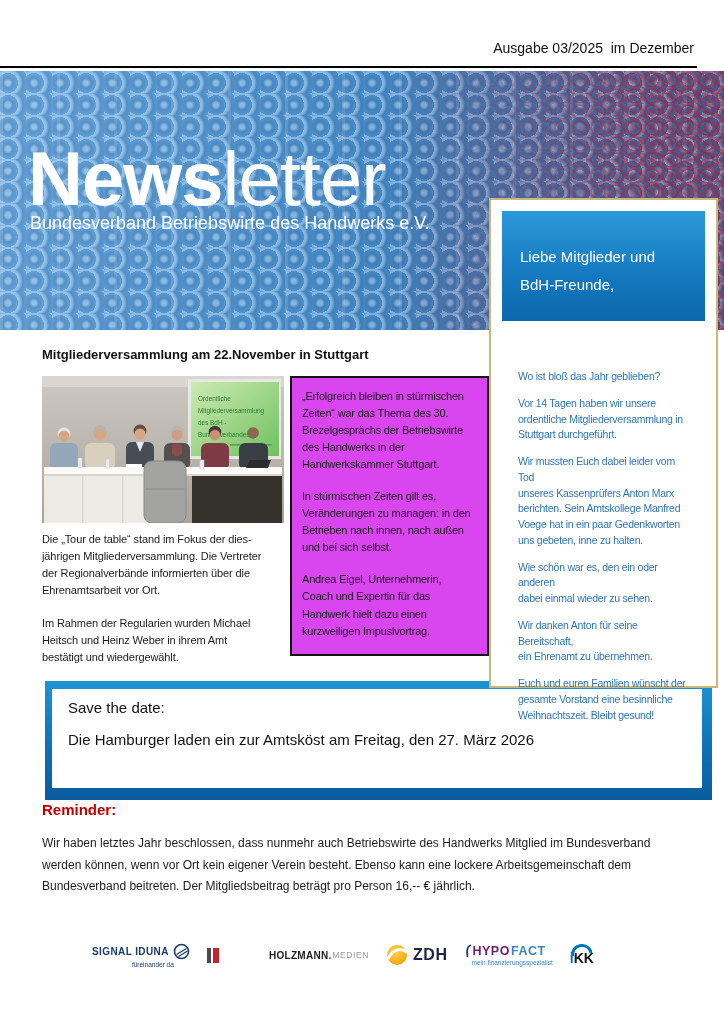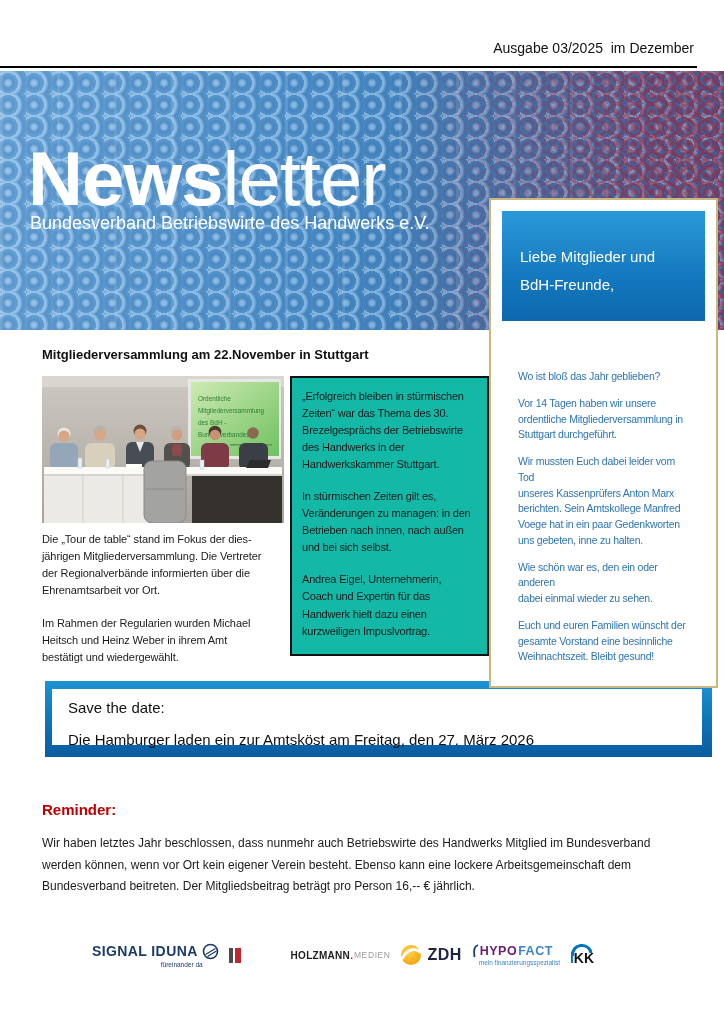--- a/index.html
+++ b/index.html
@@ -47,48 +47,48 @@
   .sb-body p{
     margin:11px 0 0 0;font-size:10.5px;line-height:1.5;letter-spacing:-0.25px;
     color:#2E74B5;white-space:pre-line;
   }
   
   .main-heading{position:absolute;left:42px;top:347px;font-size:13px;font-weight:700;color:#111;}
   .photo{position:absolute;left:42px;top:376px;width:242px;height:147px;}
   .photo svg{display:block;width:100%;height:100%;}
   .quote-box{
     position:absolute;left:290px;top:376px;width:199px;height:280px;
-    border:2px solid #111;background:#14b8a6;padding:10px 10px;
+    border:2px solid #111;background:#d946ef;padding:10px 10px;
   }
   .quote-box p{margin:0 0 15px 0;font-size:11px;line-height:1.55;letter-spacing:-0.2px;white-space:pre-line;color:#1b1b1b;}
   .left-col{position:absolute;left:42px;top:531px;width:250px;}
   .left-col p{margin:0 0 16px 0;font-size:11px;line-height:1.55;letter-spacing:-0.1px;white-space:pre-line;color:#1b1b1b;}
   
   .std-frame{
-    position:absolute;left:45px;top:681px;width:667px;height:76px;z-index:1;
+    position:absolute;left:45px;top:681px;width:667px;height:119px;z-index:1;
     background:linear-gradient(180deg,#1E93D2 0%, #0E72B4 55%, #0A5C9E 100%);
   }
   .std-inner{position:absolute;left:7px;top:8px;right:10px;bottom:12px;background:#fff;padding:10px 16px;}
   .std-label{font-size:15px;color:#111;}
   .std-text{margin-top:15px;font-size:15px;color:#111;}
   
   .reminder-heading{position:absolute;left:42px;top:801px;font-size:15px;font-weight:700;color:#C00000;}
   .reminder-body{
     position:absolute;left:42px;top:833px;width:665px;
     font-size:12px;line-height:1.8;white-space:pre-line;color:#1b1b1b;
   }
   
   .footer{
     position:absolute;left:92px;top:932px;width:502px;height:46px;
     display:flex;justify-content:space-between;align-items:center;
   }
   .logo{display:flex;flex-direction:column;justify-content:center;}
   
   .si-row{display:flex;align-items:center;gap:4px;}
-  .si-name{font-weight:700;font-size:14px;letter-spacing:0.4px;color:#1A3A6B;}
+  .si-name{font-weight:700;font-size:10px;letter-spacing:0.4px;color:#1A3A6B;}
   .si-tag{font-size:6.5px;color:#1A3A6B;text-align:right;padding-right:16px;margin-top:1px;}
   
   .logo-holz{flex-direction:row;align-items:center;}
   .hz-bar{display:inline-block;height:15px;}
   .hz-bar-grey{width:4px;background:#4a4a4a;margin-right:2px;}
   .hz-bar-red{width:6px;background:#C1272D;margin-right:6px;}
   .hz-name{font-weight:700;font-size:10px;color:#1d1d1b;letter-spacing:0.3px;padding-left:44px;}
   .hz-dot{font-weight:700;font-size:10px;color:#C1272D;}
   .hz-suffix{font-size:8.5px;color:#9a9a9a;letter-spacing:0.6px;margin-left:1px;}
   
@@ -134,20 +134,22 @@
       <p>Vor 14 Tagen haben wir unsere
 ordentliche Mitgliederversammlung in
 Stuttgart durchgeführt.</p>
       <p>Wir mussten Euch dabei leider vom Tod
 unseres Kassenprüfers Anton Marx
 berichten. Sein Amtskollege Manfred
 Voege hat in ein paar Gedenkworten
 uns gebeten, inne zu halten.</p>
       <p>Wie schön war es, den ein oder anderen
 dabei einmal wieder zu sehen.</p>
+      <p>Wir danken Anton für seine Bereitschaft,
+ein Ehrenamt zu übernehmen.</p>
       <p>Euch und euren Familien wünscht der
 gesamte Vorstand eine besinnliche
 Weihnachtszeit. Bleibt gesund!</p>
     </div>
   </div>
 
   <div class="main-heading">Mitgliederversammlung am 22.November in Stuttgart</div>
 
   <div class="photo">
     <svg viewBox="0 0 242 147" xmlns="http://www.w3.org/2000/svg">

